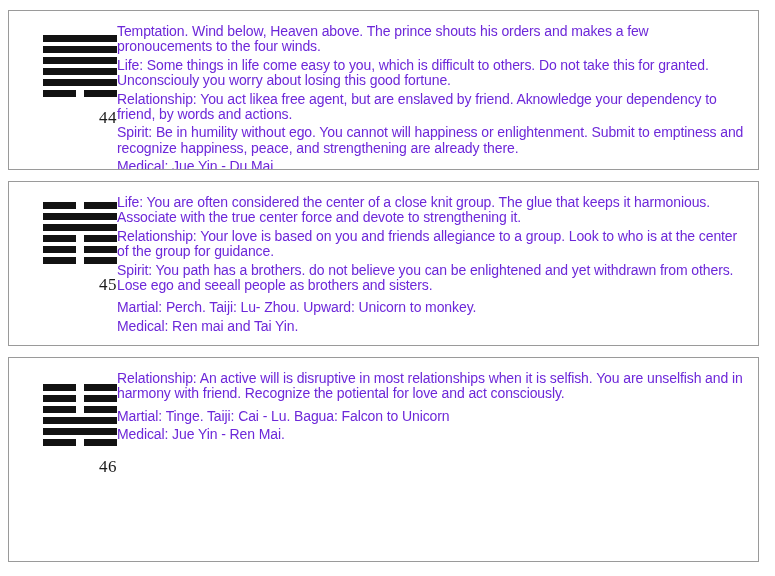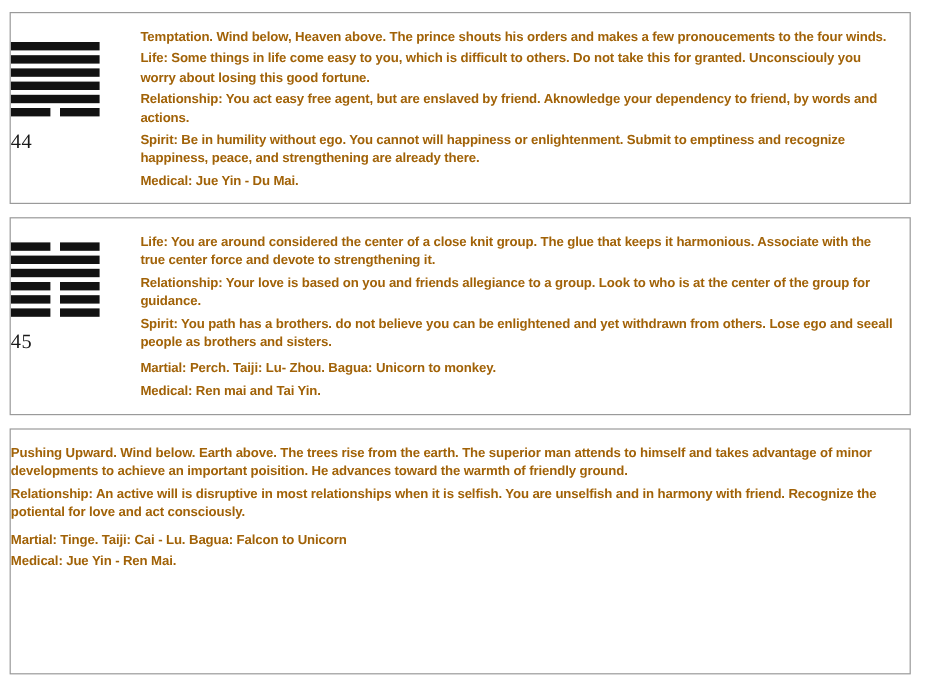--- a/index.html
+++ b/index.html
@@ -35,21 +35,21 @@
     align-items: flex-start;
     overflow: hidden;
   }
 
   
   .glyph-col {
     width: 108px;
     flex: 0 0 108px;
     display: flex;
     flex-direction: column;
-    align-items: flex-start;
+    align-items: flex-end;
     padding-top: 18px;
     box-sizing: border-box;
   }
 
   .hexagram-figure {
     width: 74px;
     display: flex;
     flex-direction: column;
     gap: 4px;
   }
@@ -77,25 +77,25 @@
   }
 
   
   .text-col {
     flex: 1 1 auto;
     padding: 13px 12px 10px 0;
     box-sizing: border-box;
   }
 
   .para {
-    font-size: 11px;
+    font-size: 14px;
     line-height: 15.4px;
-    font-weight: bold;
+    font-weight: normal;
     margin: 0;
-    color: #a16207;
+    color: #6d28d9;
     letter-spacing: -0.1px;
   }
   .para + .para { margin-top: 3px; }
   .para.spaced { margin-top: 7px; }
 
   
   #card-44 { top: 10px;  height: 160px; }
   #card-45 { top: 181px; height: 165px; }
   #card-46 { top: 357px; height: 205px; }
 
@@ -129,21 +129,21 @@
           <div class="hex-line broken">
             <div class="seg"></div>
             <div class="seg"></div>
           </div>
         </div>
       <div class="hexagram-number">44</div>
     </div>
     <div class="text-col">
       <p class="para">Temptation. Wind below, Heaven above. The prince shouts his orders and makes a few pronoucements to the four winds.</p>
       <p class="para">Life: Some things in life come easy to you, which is difficult to others.  Do not take this for granted. Unconsciouly you worry about losing this good fortune.</p>
-      <p class="para">Relationship: You act easy free agent, but are enslaved by friend.  Aknowledge  your dependency to friend, by words and actions.</p>
+      <p class="para">Relationship: You act likea free agent, but are enslaved by friend.  Aknowledge  your dependency to friend, by words and actions.</p>
       <p class="para">Spirit: Be in humility without ego. You cannot will happiness or enlightenment. Submit to emptiness and recognize happiness, peace, and strengthening are already there.</p>
       <p class="para">Medical: Jue Yin - Du Mai.</p>
     </div>
   </div>
 
   <div class="hexagram-card" id="card-45">
     <div class="glyph-col">
       <div class="hexagram-figure">
           <div class="hex-line broken">
             <div class="seg"></div>
@@ -164,30 +164,56 @@
             <div class="seg"></div>
           </div>
           <div class="hex-line broken">
             <div class="seg"></div>
             <div class="seg"></div>
           </div>
         </div>
       <div class="hexagram-number">45</div>
     </div>
     <div class="text-col">
-      <p class="para">Life: You are around considered the center of a close knit group. The glue that keeps it harmonious. Associate with the true center force and devote to strengthening it.</p>
+      <p class="para">Life: You are often considered the center of a close knit group. The glue that keeps it harmonious. Associate with the true center force and devote to strengthening it.</p>
       <p class="para">Relationship: Your love is based on you and friends allegiance to a group. Look to who is at the center of the group for guidance.</p>
       <p class="para">Spirit: You path has a brothers. do not believe you can be enlightened and yet withdrawn from others. Lose ego and seeall people as brothers and sisters.</p>
-      <p class="para spaced">Martial: Perch. Taiji: Lu- Zhou. Bagua: Unicorn to monkey.</p>
+      <p class="para spaced">Martial: Perch. Taiji: Lu- Zhou. Upward: Unicorn to monkey.</p>
       <p class="para">Medical: Ren mai and Tai Yin.</p>
     </div>
   </div>
 
   <div class="hexagram-card" id="card-46">
+    <div class="glyph-col">
+      <div class="hexagram-figure">
+          <div class="hex-line broken">
+            <div class="seg"></div>
+            <div class="seg"></div>
+          </div>
+          <div class="hex-line broken">
+            <div class="seg"></div>
+            <div class="seg"></div>
+          </div>
+          <div class="hex-line broken">
+            <div class="seg"></div>
+            <div class="seg"></div>
+          </div>
+          <div class="hex-line solid">
+            <div class="seg"></div>
+          </div>
+          <div class="hex-line solid">
+            <div class="seg"></div>
+          </div>
+          <div class="hex-line broken">
+            <div class="seg"></div>
+            <div class="seg"></div>
+          </div>
+        </div>
+      <div class="hexagram-number">46</div>
+    </div>
     <div class="text-col">
-      <p class="para">Pushing Upward. Wind below. Earth above. The trees rise from the earth. The superior man attends to himself and takes advantage of minor developments to achieve an important poisition. He advances toward the warmth of friendly ground.</p>
       <p class="para">Relationship: An active will is disruptive in most relationships when it is selfish. You are unselfish and in harmony with friend. Recognize the potiental for love and act consciously.</p>
       <p class="para spaced">Martial: Tinge. Taiji: Cai - Lu. Bagua: Falcon to Unicorn</p>
       <p class="para">Medical: Jue Yin - Ren Mai.</p>
     </div>
   </div>
 
 </div>
 
 </body></html>

